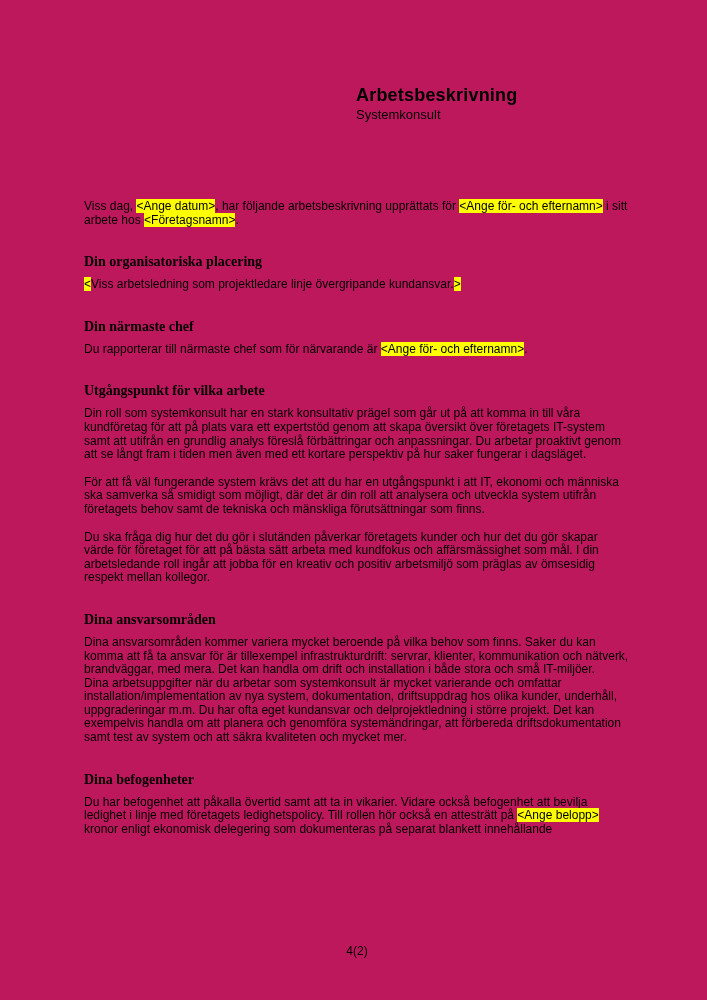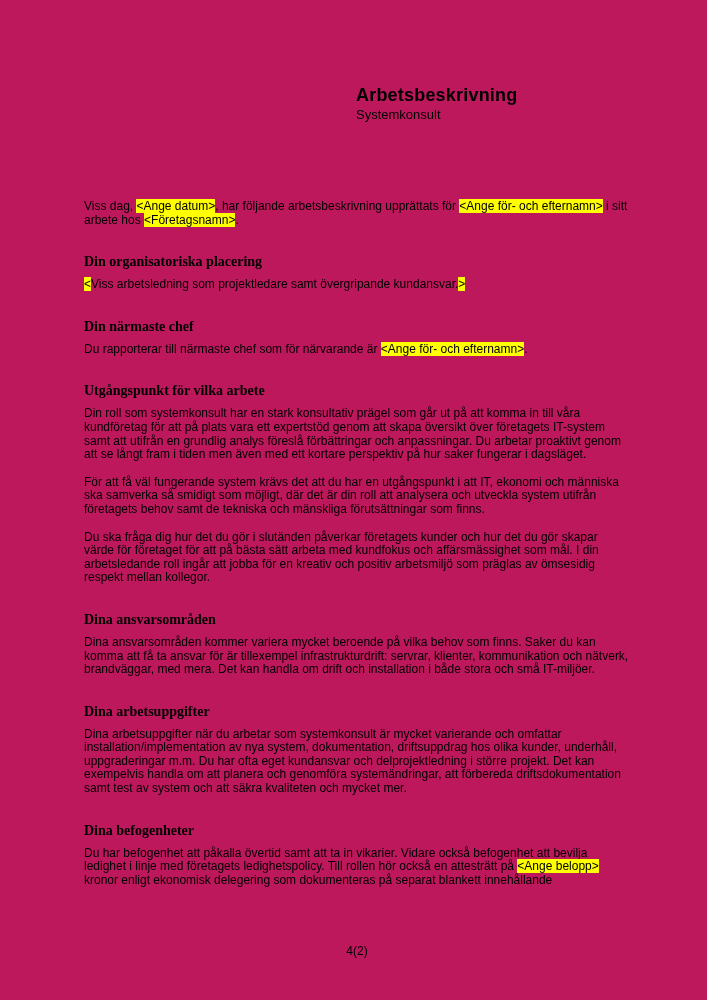--- a/index.html
+++ b/index.html
@@ -77,38 +77,37 @@
   <div class="title-block">
     <h1 class="doc-title">Arbetsbeskrivning</h1>
     <div class="doc-subtitle">Systemkonsult</div>
   </div>
 
   <div class="content">
     <p><span>Viss dag, </span><span class="hl">&lt;Ange datum&gt;</span><span>, har följande arbetsbeskrivning upprättats för </span><span class="hl">&lt;Ange för- och efternamn&gt;</span><span> i sitt arbete hos </span><span class="hl">&lt;Företagsnamn&gt;</span><span>.</span></p>
     <div>
         <section>
           <h2>Din organisatoriska placering</h2>
-          <p><span class="hl">&lt;</span><span>Viss arbetsledning som projektledare samt övergripande kundansvar.</span><span class="hl">&gt;</span></p>
+          <p><span class="hl">&lt;</span><span>Viss arbetsledning som projektledare linje övergripande kundansvar.</span><span class="hl">&gt;</span></p>
         </section>
         <section>
           <h2>Din närmaste chef</h2>
           <p><span>Du rapporterar till närmaste chef som för närvarande är </span><span class="hl">&lt;Ange för- och efternamn&gt;</span><span>.</span></p>
         </section>
         <section>
           <h2>Utgångspunkt för vilka arbete</h2>
           <p><span>Din roll som systemkonsult har en stark konsultativ prägel som går ut på att komma in till våra kundföretag för att på plats vara ett expertstöd genom att skapa översikt över företagets IT-system samt att utifrån en grundlig analys föreslå förbättringar och anpassningar. Du arbetar proaktivt genom att se långt fram i tiden men även med ett kortare perspektiv på hur saker fungerar i dagsläget.</span></p>
           <p><span>För att få väl fungerande system krävs det att du har en utgångspunkt i att IT, ekonomi och människa ska samverka så smidigt som möjligt, där det är din roll att analysera och utveckla system utifrån företagets behov samt de tekniska och mänskliga förutsättningar som finns.</span></p>
           <p><span>Du ska fråga dig hur det du gör i slutänden påverkar företagets kunder och hur det du gör skapar värde för företaget för att på bästa sätt arbeta med kundfokus och affärsmässighet som mål. I din arbetsledande roll ingår att jobba för en kreativ och positiv arbetsmiljö som präglas av ömsesidig respekt mellan kollegor.</span></p>
         </section>
         <section>
           <h2>Dina ansvarsområden</h2>
           <p><span>Dina ansvarsområden kommer variera mycket beroende på vilka behov som finns. Saker du kan komma att få ta ansvar för är tillexempel infrastrukturdrift: servrar, klienter, kommunikation och nätverk, brandväggar, med mera. Det kan handla om drift och installation i både stora och små IT-miljöer.</span></p>
         </section>
         <section>
-          <h2>Dina arbetsuppgifter</h2>
           <p><span>Dina arbetsuppgifter när du arbetar som systemkonsult är mycket varierande och omfattar installation/implementation av nya system, dokumentation, driftsuppdrag hos olika kunder, underhåll, uppgraderingar m.m. Du har ofta eget kundansvar och delprojektledning i större projekt. Det kan exempelvis handla om att planera och genomföra systemändringar, att förbereda driftsdokumentation samt test av system och att säkra kvaliteten och mycket mer.</span></p>
         </section>
         <section>
           <h2>Dina befogenheter</h2>
           <p><span>Du har befogenhet att påkalla övertid samt att ta in vikarier. Vidare också befogenhet att bevilja ledighet i linje med företagets ledighetspolicy. Till rollen hör också en attesträtt på </span><span class="hl">&lt;Ange belopp&gt;</span><span> kronor enligt ekonomisk delegering som dokumenteras på separat blankett innehållande</span></p>
         </section>
       </div>
   </div>
 
   <div class="footer">4(2)</div>

